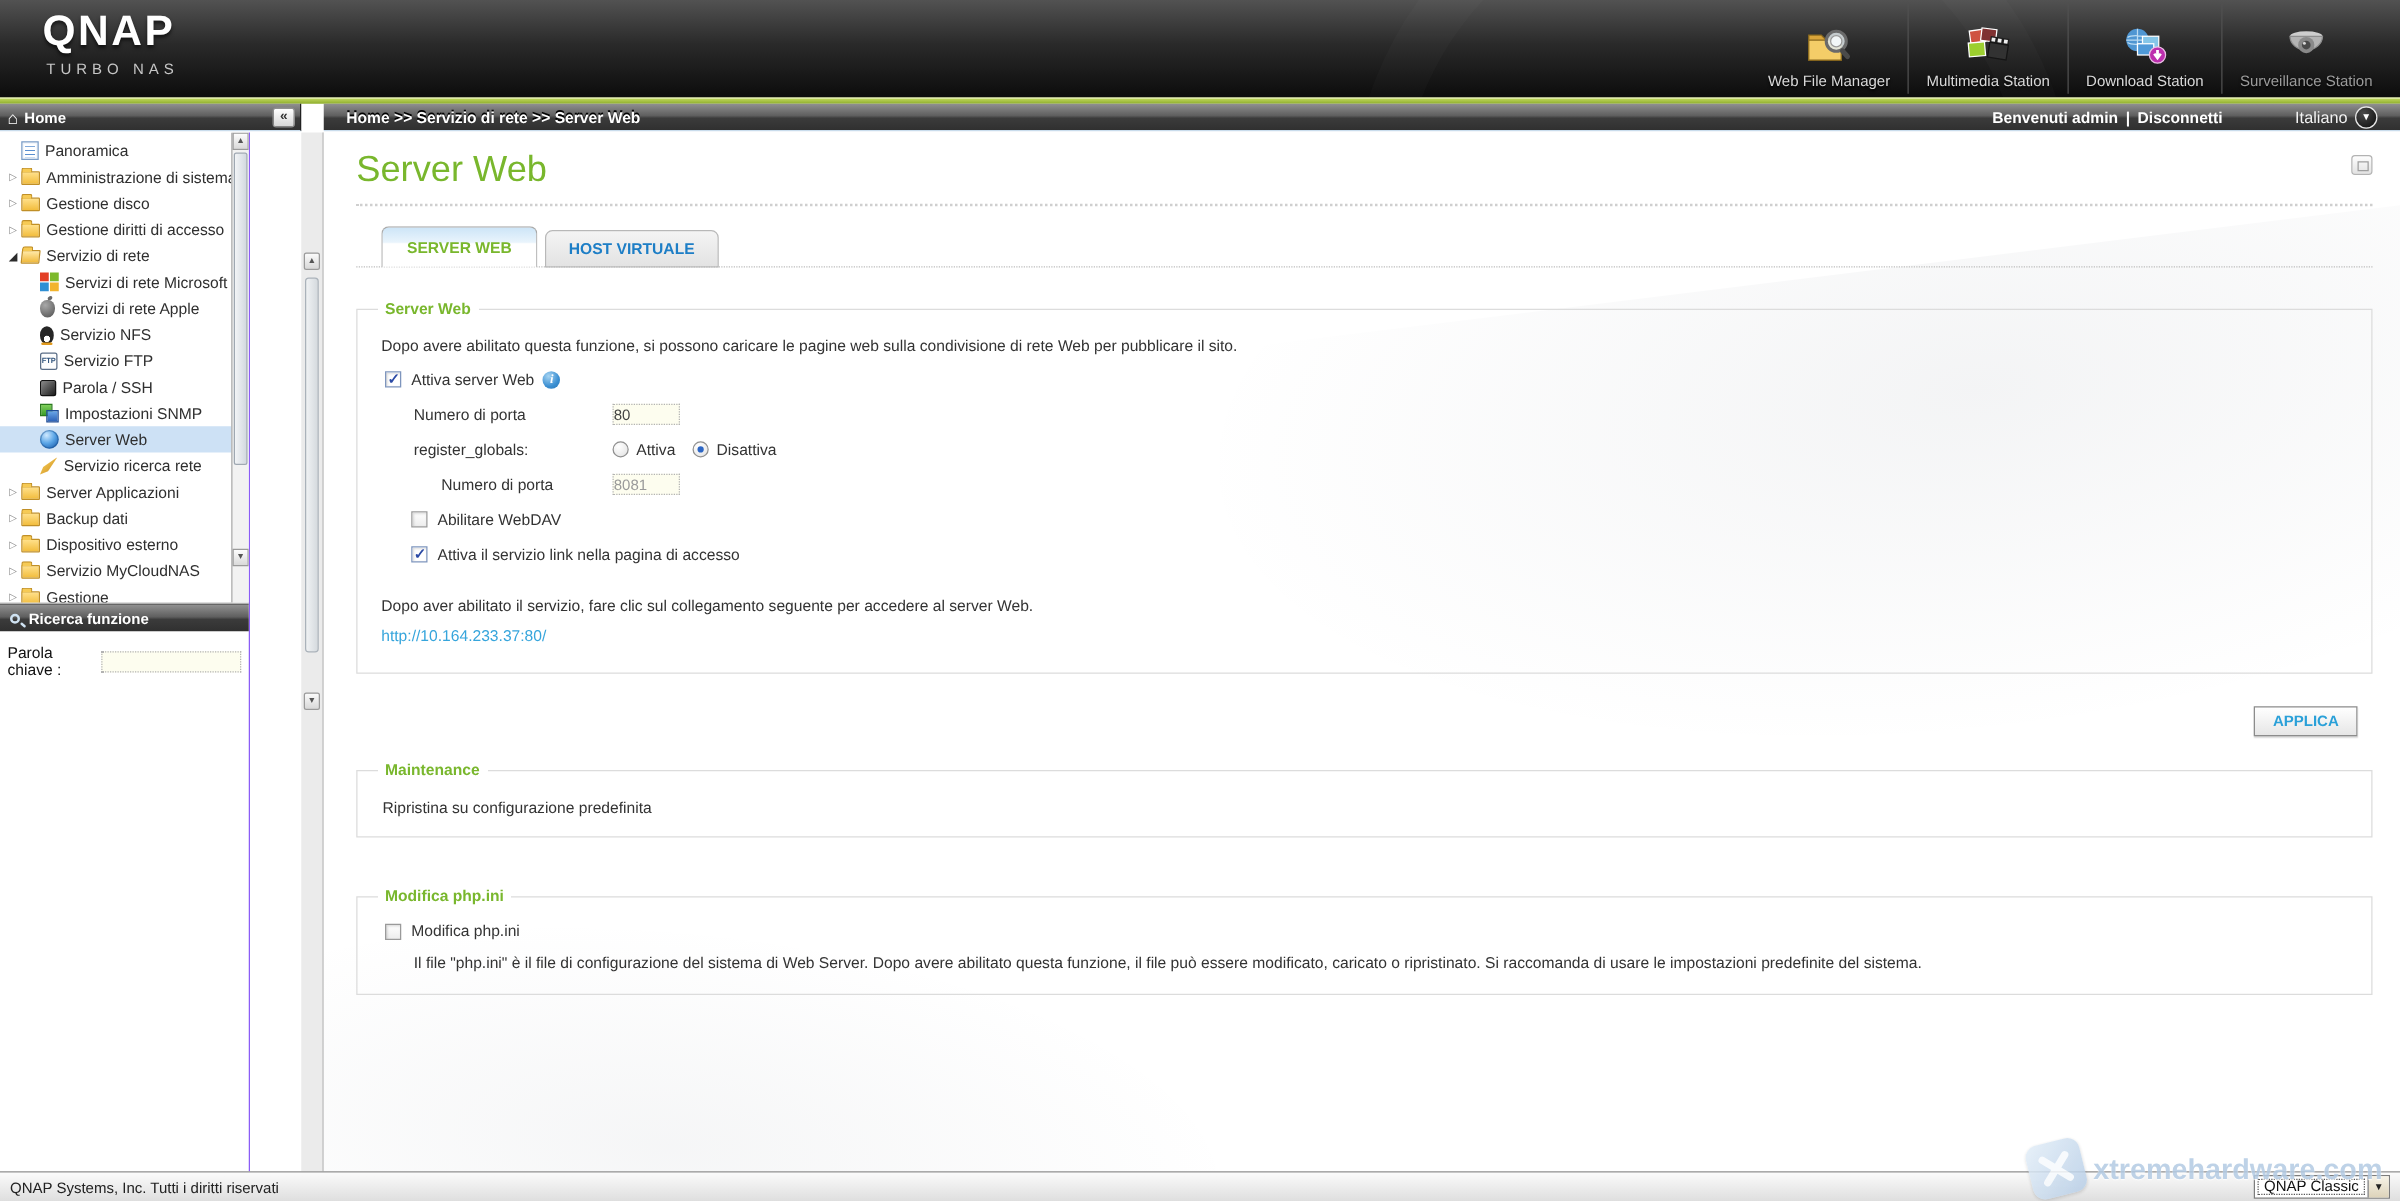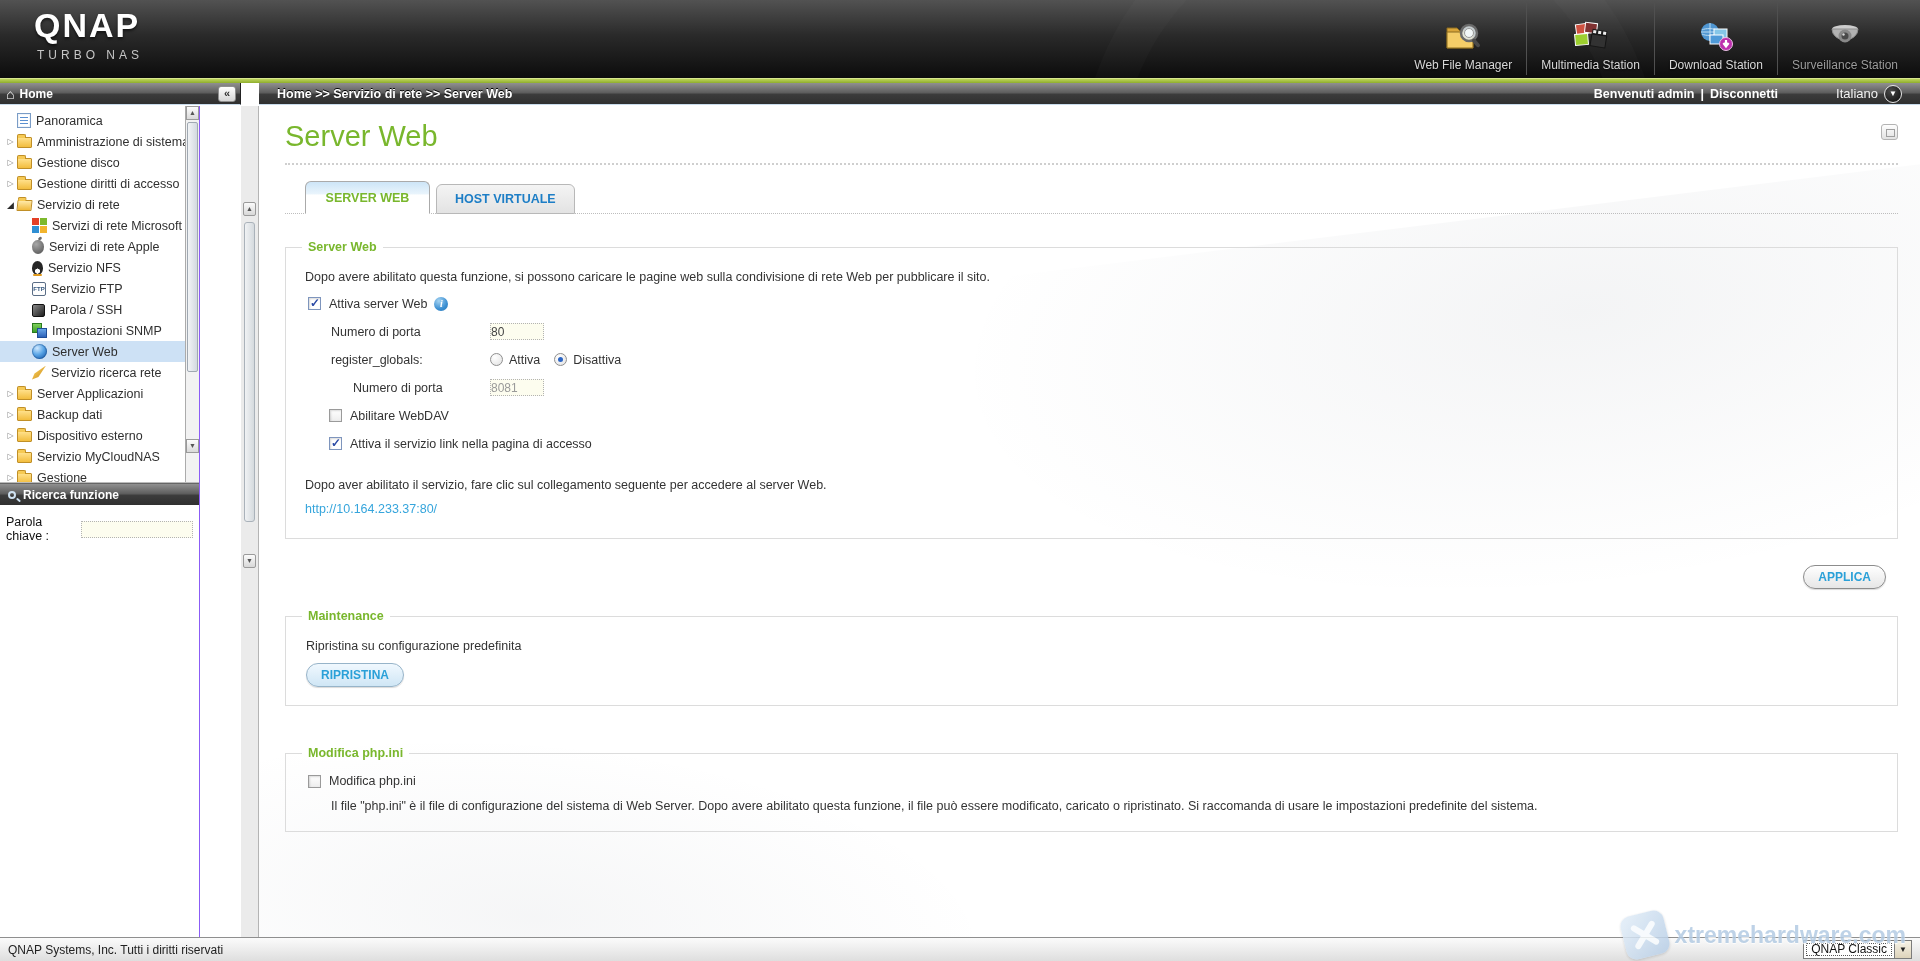--- a/index.html
+++ b/index.html
@@ -107,21 +107,21 @@
 .flabel{margin-left:31px;font-size:12.5px}
 .flabel.sub{margin-left:53px}
 .fctrl{position:absolute;left:190px;display:flex;align-items:center}
 .portinput{width:54px}
 .portinput.dim{color:#9a9a9a}
 .rdlabel{margin:0 14px 0 6px;font-size:12.5px}
 .info-icon{width:14px;height:14px;border-radius:50%;background:radial-gradient(circle at 35% 28%,#a6d4f2,#3b8fd2 60%,#2a76b4);margin-left:7px;display:flex;align-items:center;justify-content:center;color:#fff;font-size:10px;font-weight:bold;font-family:"Liberation Serif",serif;font-style:italic;cursor:pointer}
 .hint{margin:26px 0 0 5px;font-size:12.5px}
 .weblink{display:inline-block;margin:10px 0 6px 5px;color:#36a5dc;font-size:12.5px;text-decoration:none;cursor:pointer}
 .applyrow{display:flex;justify-content:flex-end;margin:26px 12px 0 0}
-.btn{border:1px solid #8c8c8c;border-radius:12px;background:linear-gradient(#ffffff,#e6e6e6);color:#2aa0d8;font-weight:bold;font-size:12px;padding:4px 14px;cursor:pointer;box-shadow:0 1px 1px rgba(0,0,0,.15);font-family:"Liberation Sans",sans-serif}
+.btn{border:1px solid #8c8c8c;border-radius:0;background:linear-gradient(#ffffff,#e6e6e6);color:#2aa0d8;font-weight:bold;font-size:12px;padding:4px 14px;cursor:pointer;box-shadow:0 1px 1px rgba(0,0,0,.15);font-family:"Liberation Sans",sans-serif}
 .btn.blue{background:linear-gradient(#f0f8fe,#cfe6f5);border-color:#97b4c9}
 .mnt-text{margin:12px 0 0 6px;font-size:12.5px}
 .mnt-btnrow{margin:10px 0 2px 6px}
 .phprow{margin-top:10px;display:flex;align-items:center}
 .php-desc{margin:11px 0 2px 31px;font-size:12.5px;color:#333}
 
 
 .footer{position:absolute;left:0;top:937px;width:1920px;height:24px;background:linear-gradient(#fbfbfb,#dedede);border-top:1px solid #8f8f8f;display:flex;align-items:center;justify-content:space-between;padding:0 8px}
 .copyright{font-size:12px;color:#222}
 .themesel{display:flex;height:19px;border:1px solid #7c7c7c;background:#fff;cursor:pointer}
@@ -385,23 +385,20 @@
       <a class="weblink">http://10.164.233.37:80/</a>
     </fieldset>
 
     <div class="applyrow">
       <button class="btn">APPLICA</button>
     </div>
 
     <fieldset style="margin-top:20px">
       <legend>Maintenance</legend>
       <p class="mnt-text">Ripristina su configurazione predefinita</p>
-      <div class="mnt-btnrow">
-        <button class="btn blue">RIPRISTINA</button>
-      </div>
     </fieldset>
 
     <fieldset style="margin-top:40px">
       <legend>Modifica php.ini</legend>
       <div class="phprow">
         <span class="cb lead8"></span>
         <span class="cblabel">Modifica php.ini</span>
       </div>
       <p class="php-desc">Il file "php.ini" è il file di configurazione del sistema di Web Server. Dopo avere abilitato questa funzione, il file può essere modificato, caricato o ripristinato. Si raccomanda di usare le impostazioni predefinite del sistema.</p>
     </fieldset>

